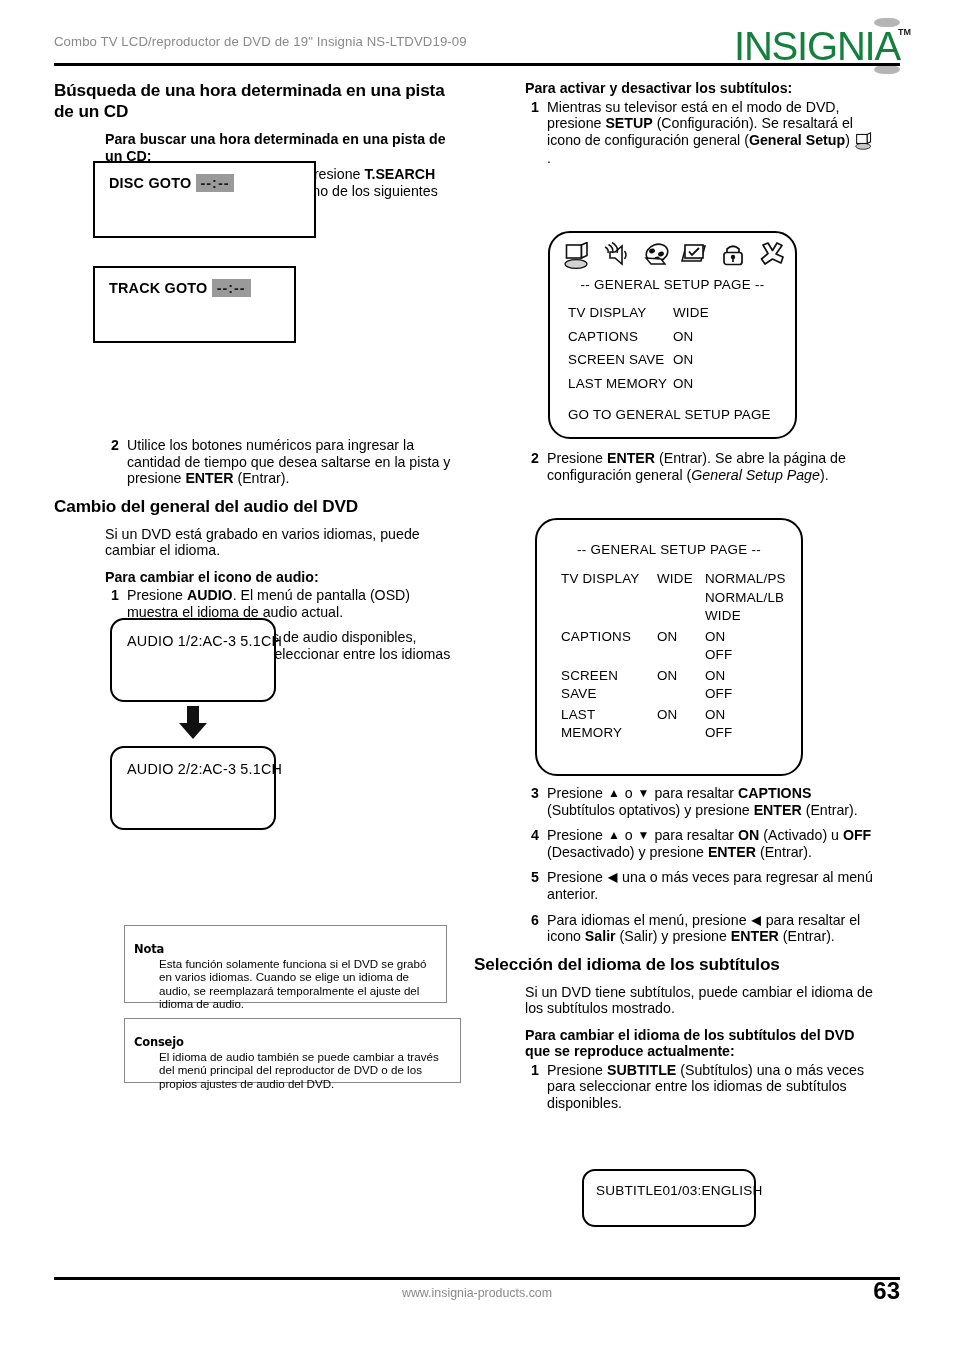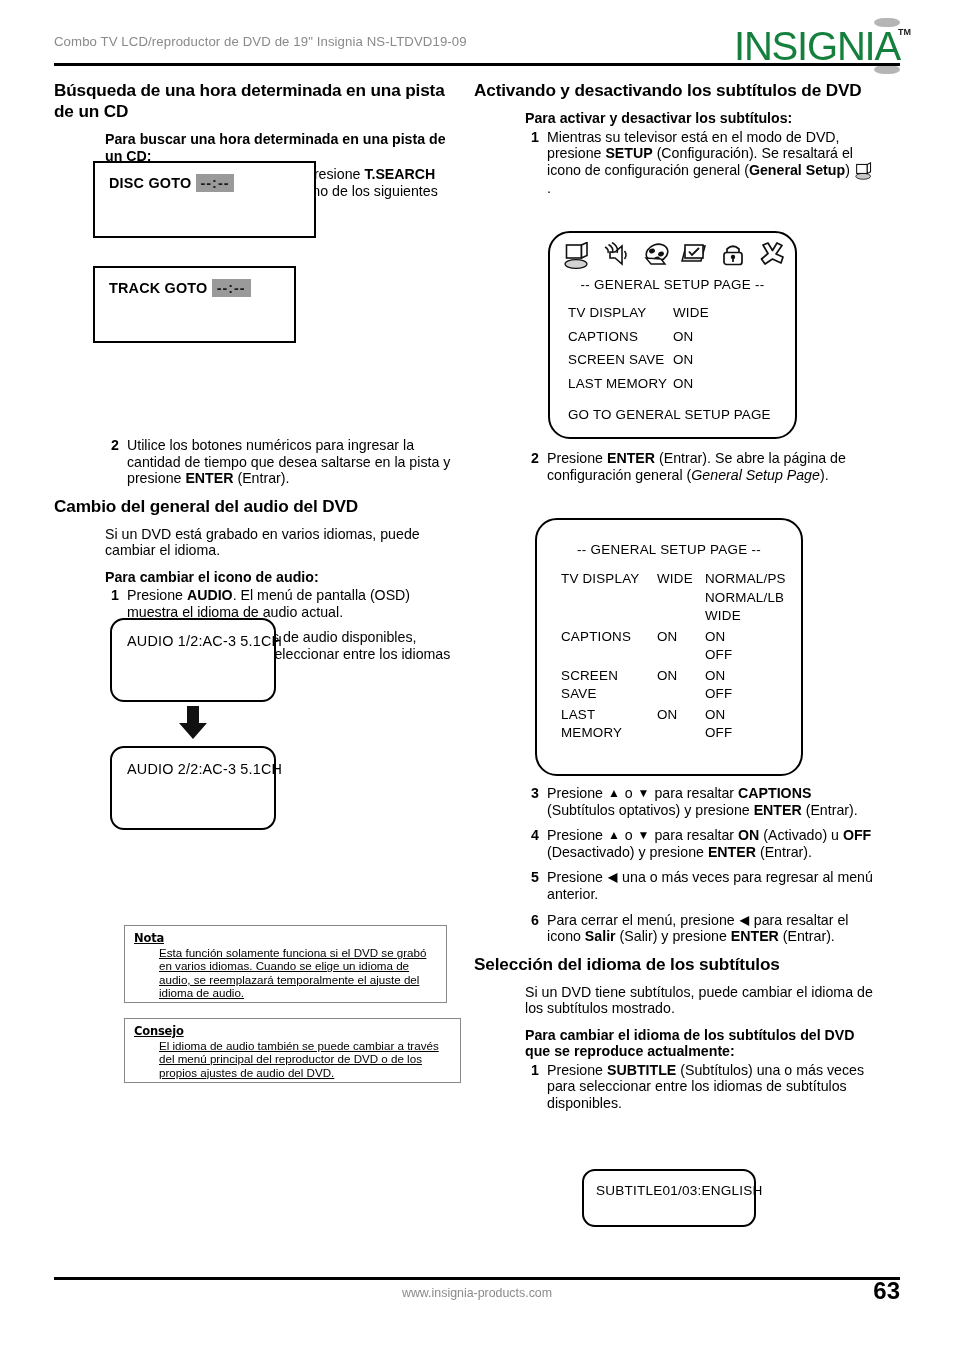--- a/index.html
+++ b/index.html
@@ -217,22 +217,21 @@
     width: 30px;
     height: 34px;
   }
 
   
   .notebox {
     position: absolute;
     box-sizing: border-box;
     border: 1px solid #888;
     background: #fff;
-    padding: 5px 9px 7px 9px;
-    text-decoration: underline;
+    padding: 16px 9px 7px 9px;
   }
   .notebox .nb-title {
     font-size: 11.5px;
     font-weight: bold;
     font-family: "DejaVu Sans", sans-serif;
     letter-spacing: -0.2px;
     margin-bottom: 1px;
   }
   .notebox .nb-text {
     font-size: 11.6px;
@@ -476,21 +475,20 @@
   <div class="nb-title">Nota</div>
   <div class="nb-text">Esta función solamente funciona si el DVD se grabó en varios idiomas. Cuando se elige un idioma de audio, se reemplazará temporalmente el ajuste del idioma de audio.</div>
 </div>
 
 <div class="notebox box-consejo">
   <div class="nb-title">Consejo</div>
   <div class="nb-text">El idioma de audio también se puede cambiar a través del menú principal del reproductor de DVD o de los propios ajustes de audio del DVD.</div>
 </div>
 
 <div class="col col-right">
-  <h2 class="sec">Activando y desactivando los subtítulos de DVD</h2>
 
   <div class="indent">
     <h3 class="sub">Para activar y desactivar los subtítulos:</h3>
     <ol class="steps">
       <li>
         <span class="num">1</span>
         <span>Mientras su televisor está en el modo de DVD, presione </span><b>SETUP</b><span> (Configuración). Se resaltará el icono de configuración general (</span><b>General Setup</b><span>) </span><svg class="ico-inline" viewBox="0 0 24 22">
           <ellipse cx="11" cy="17.5" rx="9" ry="3.6" fill="#c9c9c9" stroke="#111" stroke-width="1"></ellipse>
           <rect x="3" y="3" width="13" height="11" fill="#fff" stroke="#111" stroke-width="1.3"></rect>
           <path d="M16 3 L20 1 L20 12 L16 14 Z" fill="#fff" stroke="#111" stroke-width="1.3"></path>
@@ -618,21 +616,21 @@
       <li>
         <span class="num">4</span>
         <span>Presione </span><b class="gly">▲</b><span> o </span><b class="gly">▼</b><span> para resaltar </span><b>ON</b><span> (Activado) u </span><b>OFF</b><span> (Desactivado) y presione </span><b>ENTER</b><span> (Entrar).</span>
       </li>
       <li>
         <span class="num">5</span>
         <span>Presione </span><b class="gly">◀</b><span> una o más veces para regresar al menú anterior.</span>
       </li>
       <li>
         <span class="num">6</span>
-        <span>Para cerrar el menú, presione </span><b class="gly">◀</b><span> para resaltar el icono </span><b>Salir</b><span> (Salir) y presione </span><b>ENTER</b><span> (Entrar).</span>
+        <span>Para idiomas el menú, presione </span><b class="gly">◀</b><span> para resaltar el icono </span><b>Salir</b><span> (Salir) y presione </span><b>ENTER</b><span> (Entrar).</span>
       </li>
     </ol>
   </div>
 
   <h2 class="sec" style="margin-top:3px;">Selección del idioma de los subtítulos</h2>
 
   <div class="indent">
     <p class="body">Si un DVD tiene subtítulos, puede cambiar el idioma de los subtítulos mostrado.</p>
     <h3 class="sub">Para cambiar el idioma de los subtítulos del DVD que se reproduce actualmente:</h3>
     <ol class="steps">

